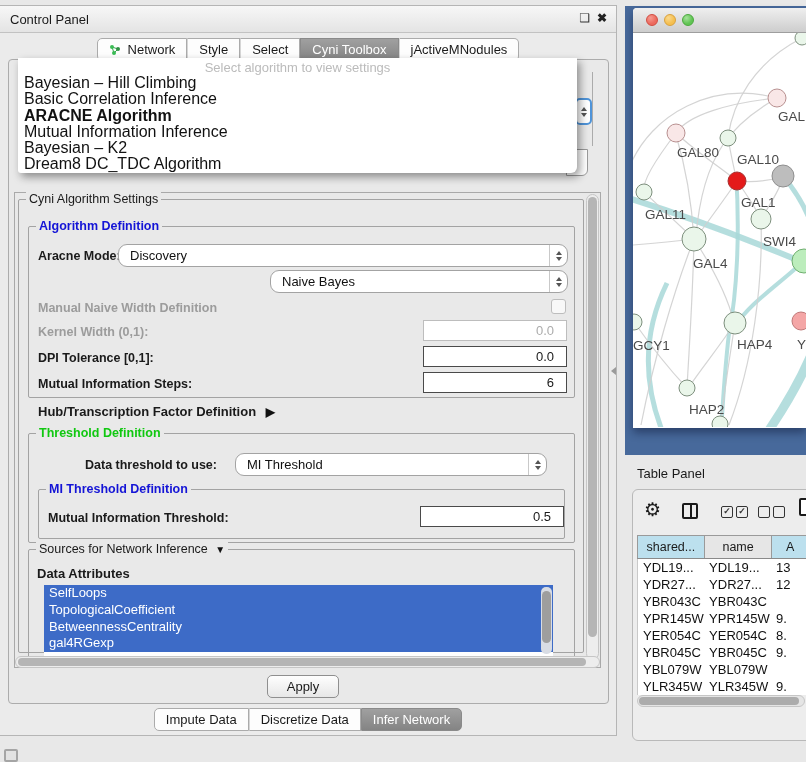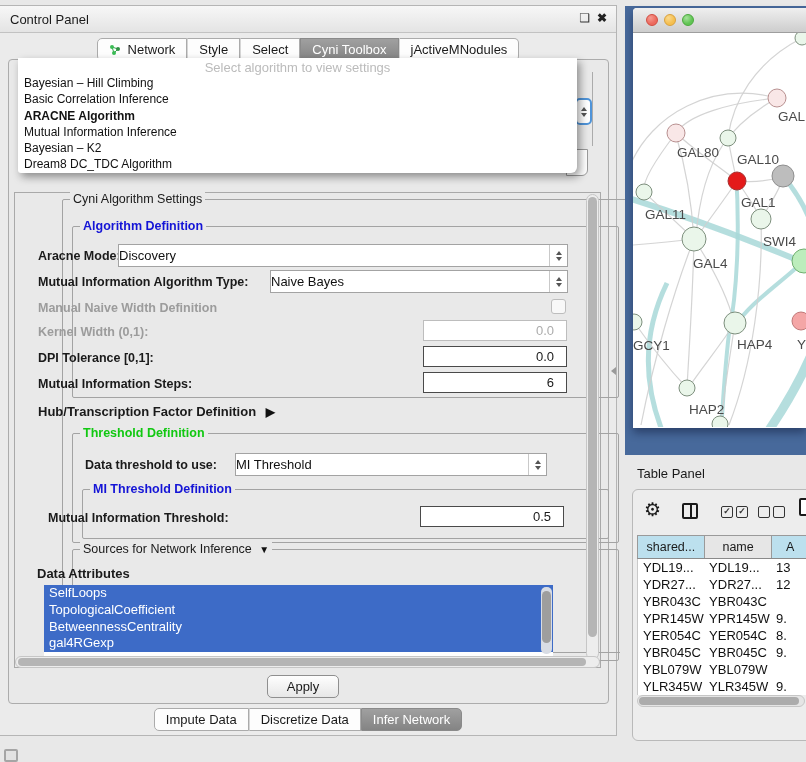--- a/index.html
+++ b/index.html
@@ -32,39 +32,39 @@
   .frag-stepper{left:575px;top:92px;width:17px;height:27px;background:#FFF;
        border:2px solid #4F94D9;border-radius:5px;z-index:4;}
   .frag-field{left:566px;top:143px;width:22px;height:27px;background:#FFF;
        border:1px solid #9A9A9A;border-radius:0 0 6px 0;z-index:4;}
 
   
   .algo-overlay{left:18px;top:52px;width:559px;height:115px;background:#FFF;z-index:10;
        box-shadow:3px 4px 8px rgba(0,0,0,0.40);border-radius:0 0 6px 3px;}
   .algo-placeholder{width:100%;text-align:center;margin-top:2px;font-size:13px;color:#BBBBBB;}
   .algo-list{list-style:none;margin:0;padding:0;}
-  .algo-item{font-size:12px;color:#111;height:16.3px;line-height:16.3px;padding-left:6px;
+  .algo-item{font-size:16px;color:#111;height:16.3px;line-height:16.3px;padding-left:6px;
        white-space:nowrap;}
   .algo-item.bold{font-weight:bold;}
 
   
   .settings-pane{left:14px;top:186px;width:587px;height:476px;border:1px solid #A9A9A9;
        background:#E9E9E9;}
-  .group{border:1px solid #A3A3A3;border-radius:2px;margin-left:44px;}
+  .group{border:1px solid #A3A3A3;border-radius:2px;}
   .group-title{position:absolute;top:-8px;left:7px;background:#E9E9E9;padding:0 3px;
        font-size:12.5px;white-space:nowrap;}
   .t-plain{color:#1a1a1a;}
   .t-blue{color:#1414D6;font-weight:bold;}
   .t-green{color:#11C811;font-weight:bold;}
 
   .lbl{font-size:12.5px;font-weight:bold;color:#1a1a1a;white-space:nowrap;}
   .lbl.disabled{color:#9C9C9C;}
 
-  .combo{height:23px;background:#FFF;border:1px solid #A3A3A3;border-radius:0;
-       font-size:13px;line-height:21px;color:#111;padding-left:0;}
+  .combo{height:23px;background:#FFF;border:1px solid #A3A3A3;border-radius:9px;
+       font-size:13px;line-height:21px;color:#111;padding-left:11px;}
   .combo-step{position:absolute;right:0;top:0;width:17px;height:100%;
        border-left:1px solid #C9C9C9;display:flex;flex-direction:column;
        align-items:center;justify-content:center;gap:2px;}
   .tri-up{width:0;height:0;border-left:3.5px solid transparent;border-right:3.5px solid transparent;
        border-bottom:4.5px solid #555;}
   .tri-down{width:0;height:0;border-left:3.5px solid transparent;border-right:3.5px solid transparent;
        border-top:4.5px solid #555;}
 
   .field{height:21px;background:#FFF;border:1px solid #4A4A4A;font-size:13px;line-height:19px;
        color:#1a1a1a;text-align:right;padding-right:12px;}
@@ -208,21 +208,20 @@
     </div>
     <span class="abs lbl" style="left:38px;top:243px;">Aracne Mode:</span>
     <div class="abs combo" style="left:118px;top:238px;width:450px;">
       <span>Discovery</span>
       <span class="combo-step">
           <span class="tri-up"></span>
           <span class="tri-down"></span>
         </span>
     </div>
 
-    <span class="abs lbl" style="left:38px;top:269px;">Mutual Information Algorithm Type:</span>
     <div class="abs combo" style="left:270px;top:264px;width:298px;">
       <span>Naive Bayes</span>
       <span class="combo-step">
           <span class="tri-up"></span>
           <span class="tri-down"></span>
         </span>
     </div>
 
     <span class="abs lbl disabled" style="left:38px;top:295px;">Manual Naive Width Definition</span>
     <div class="abs checkbox" style="left:551px;top:293px;"></div>

